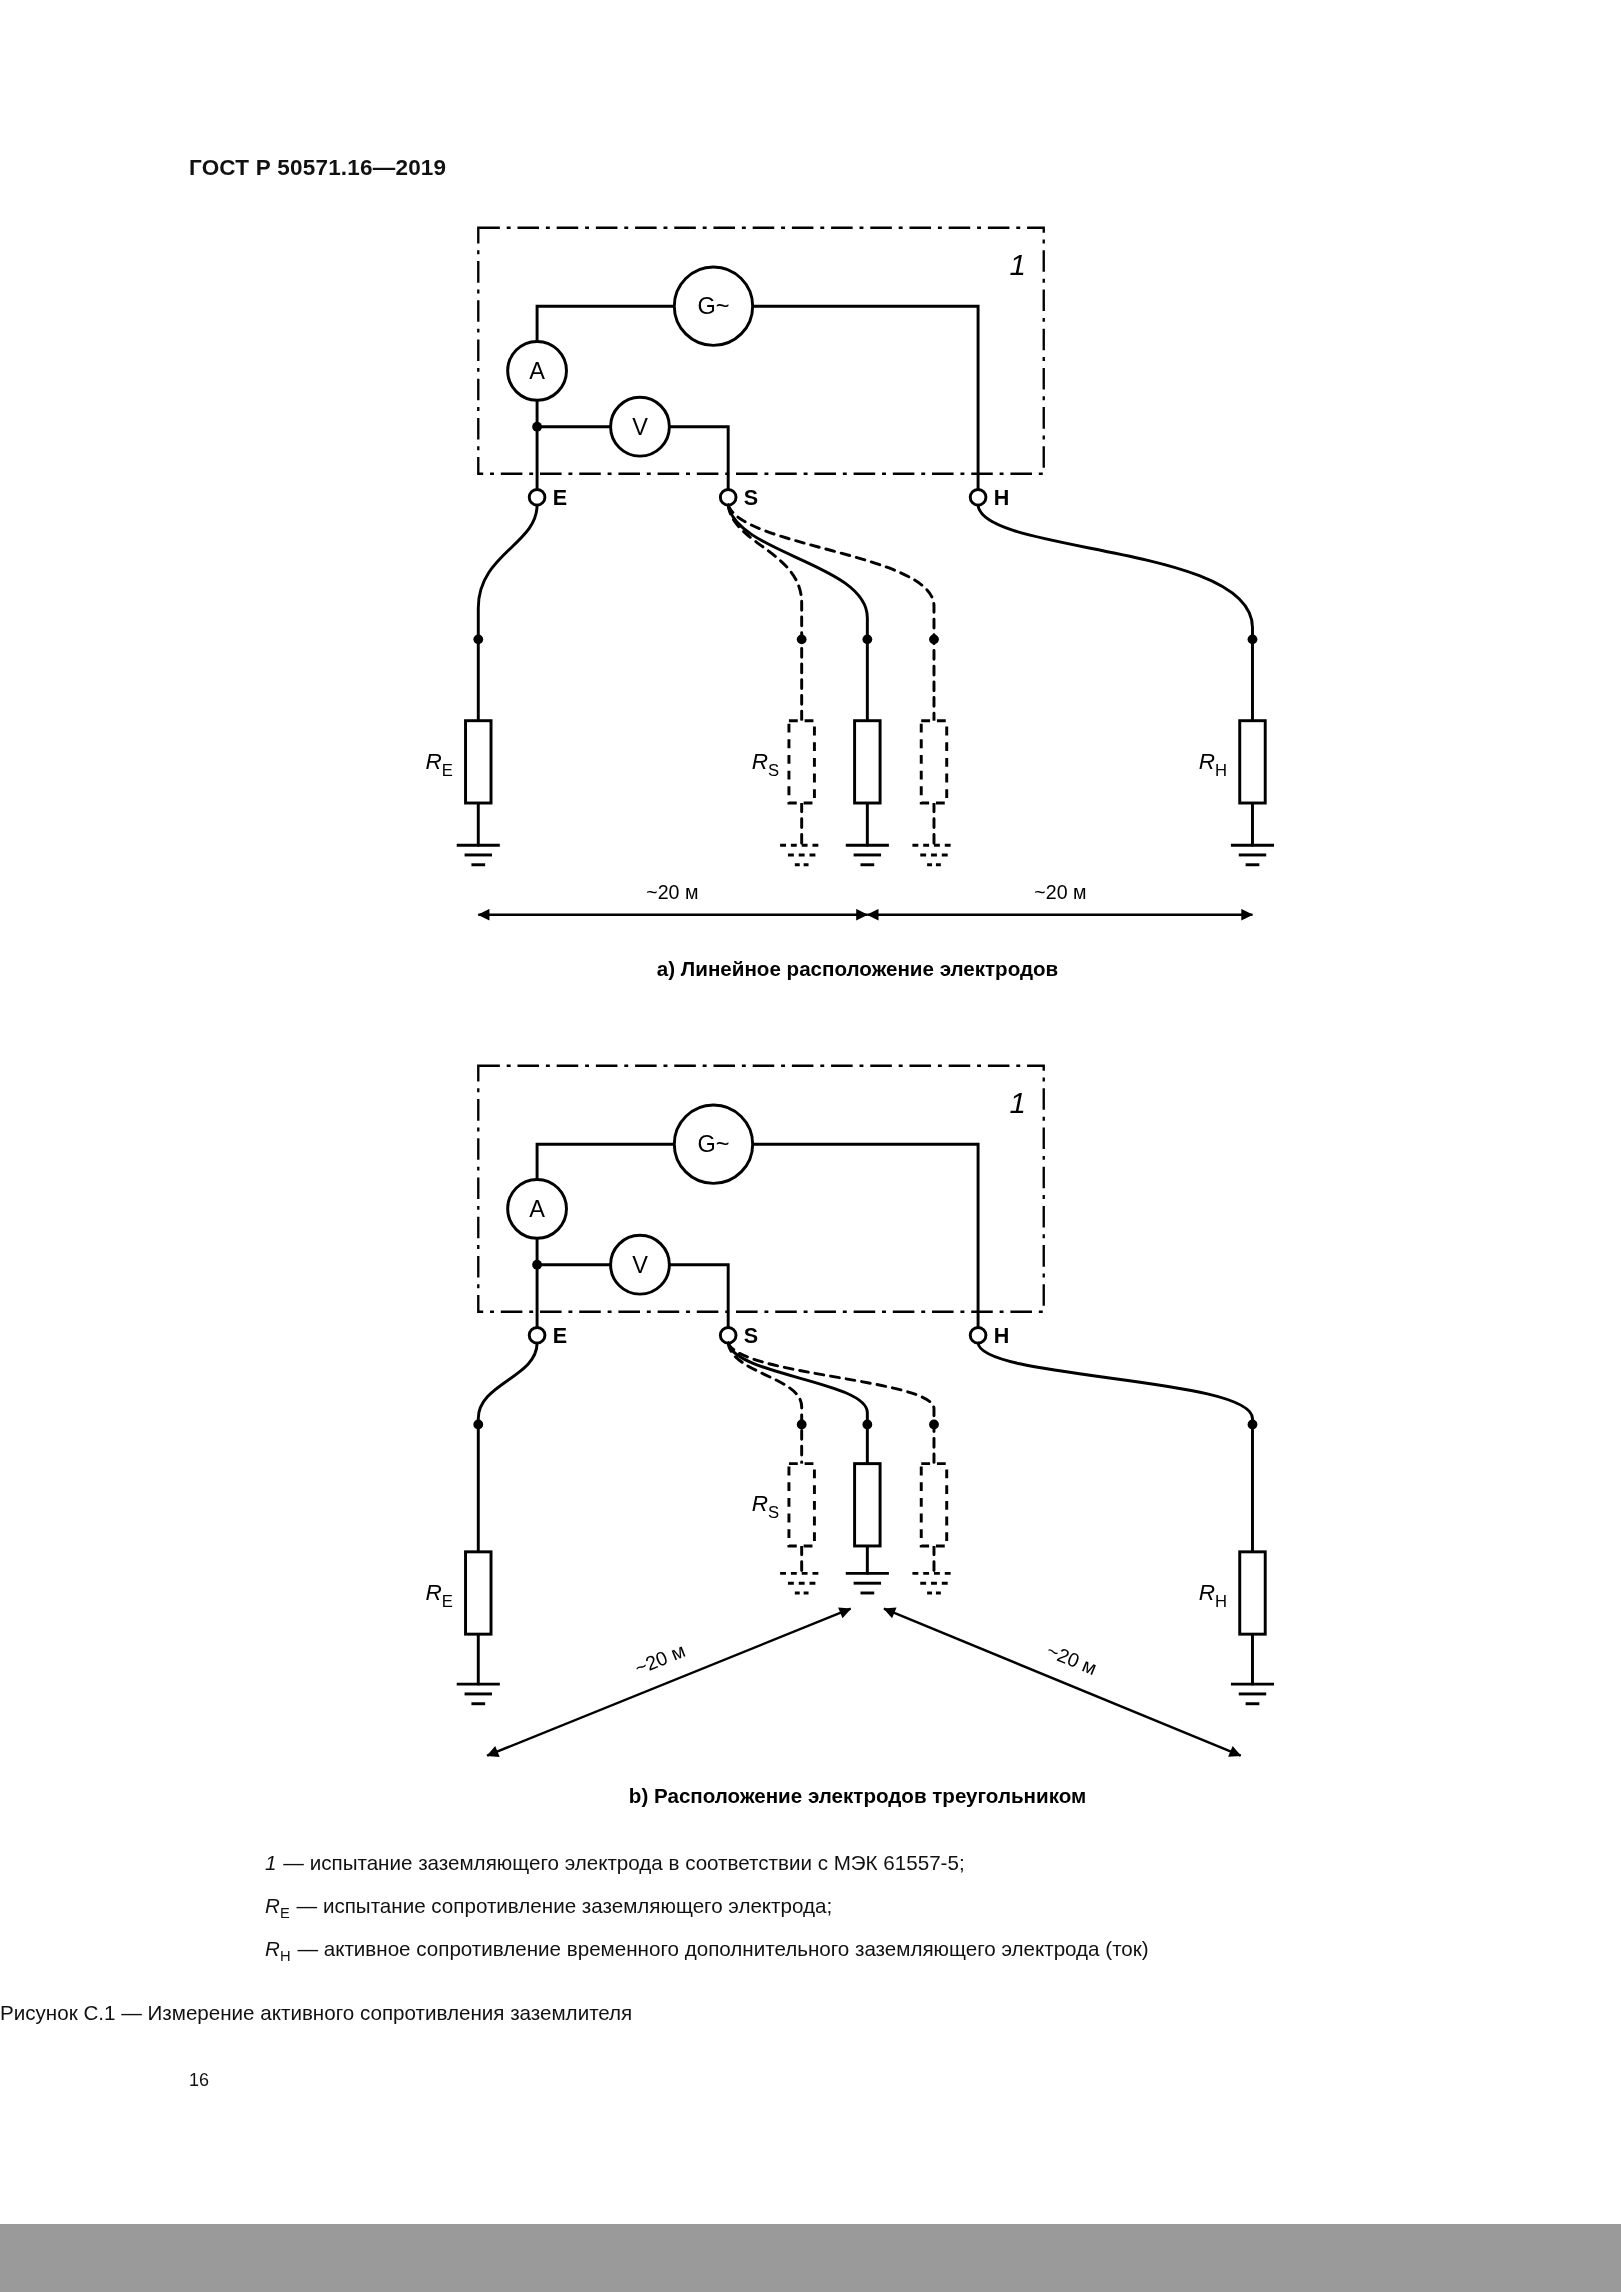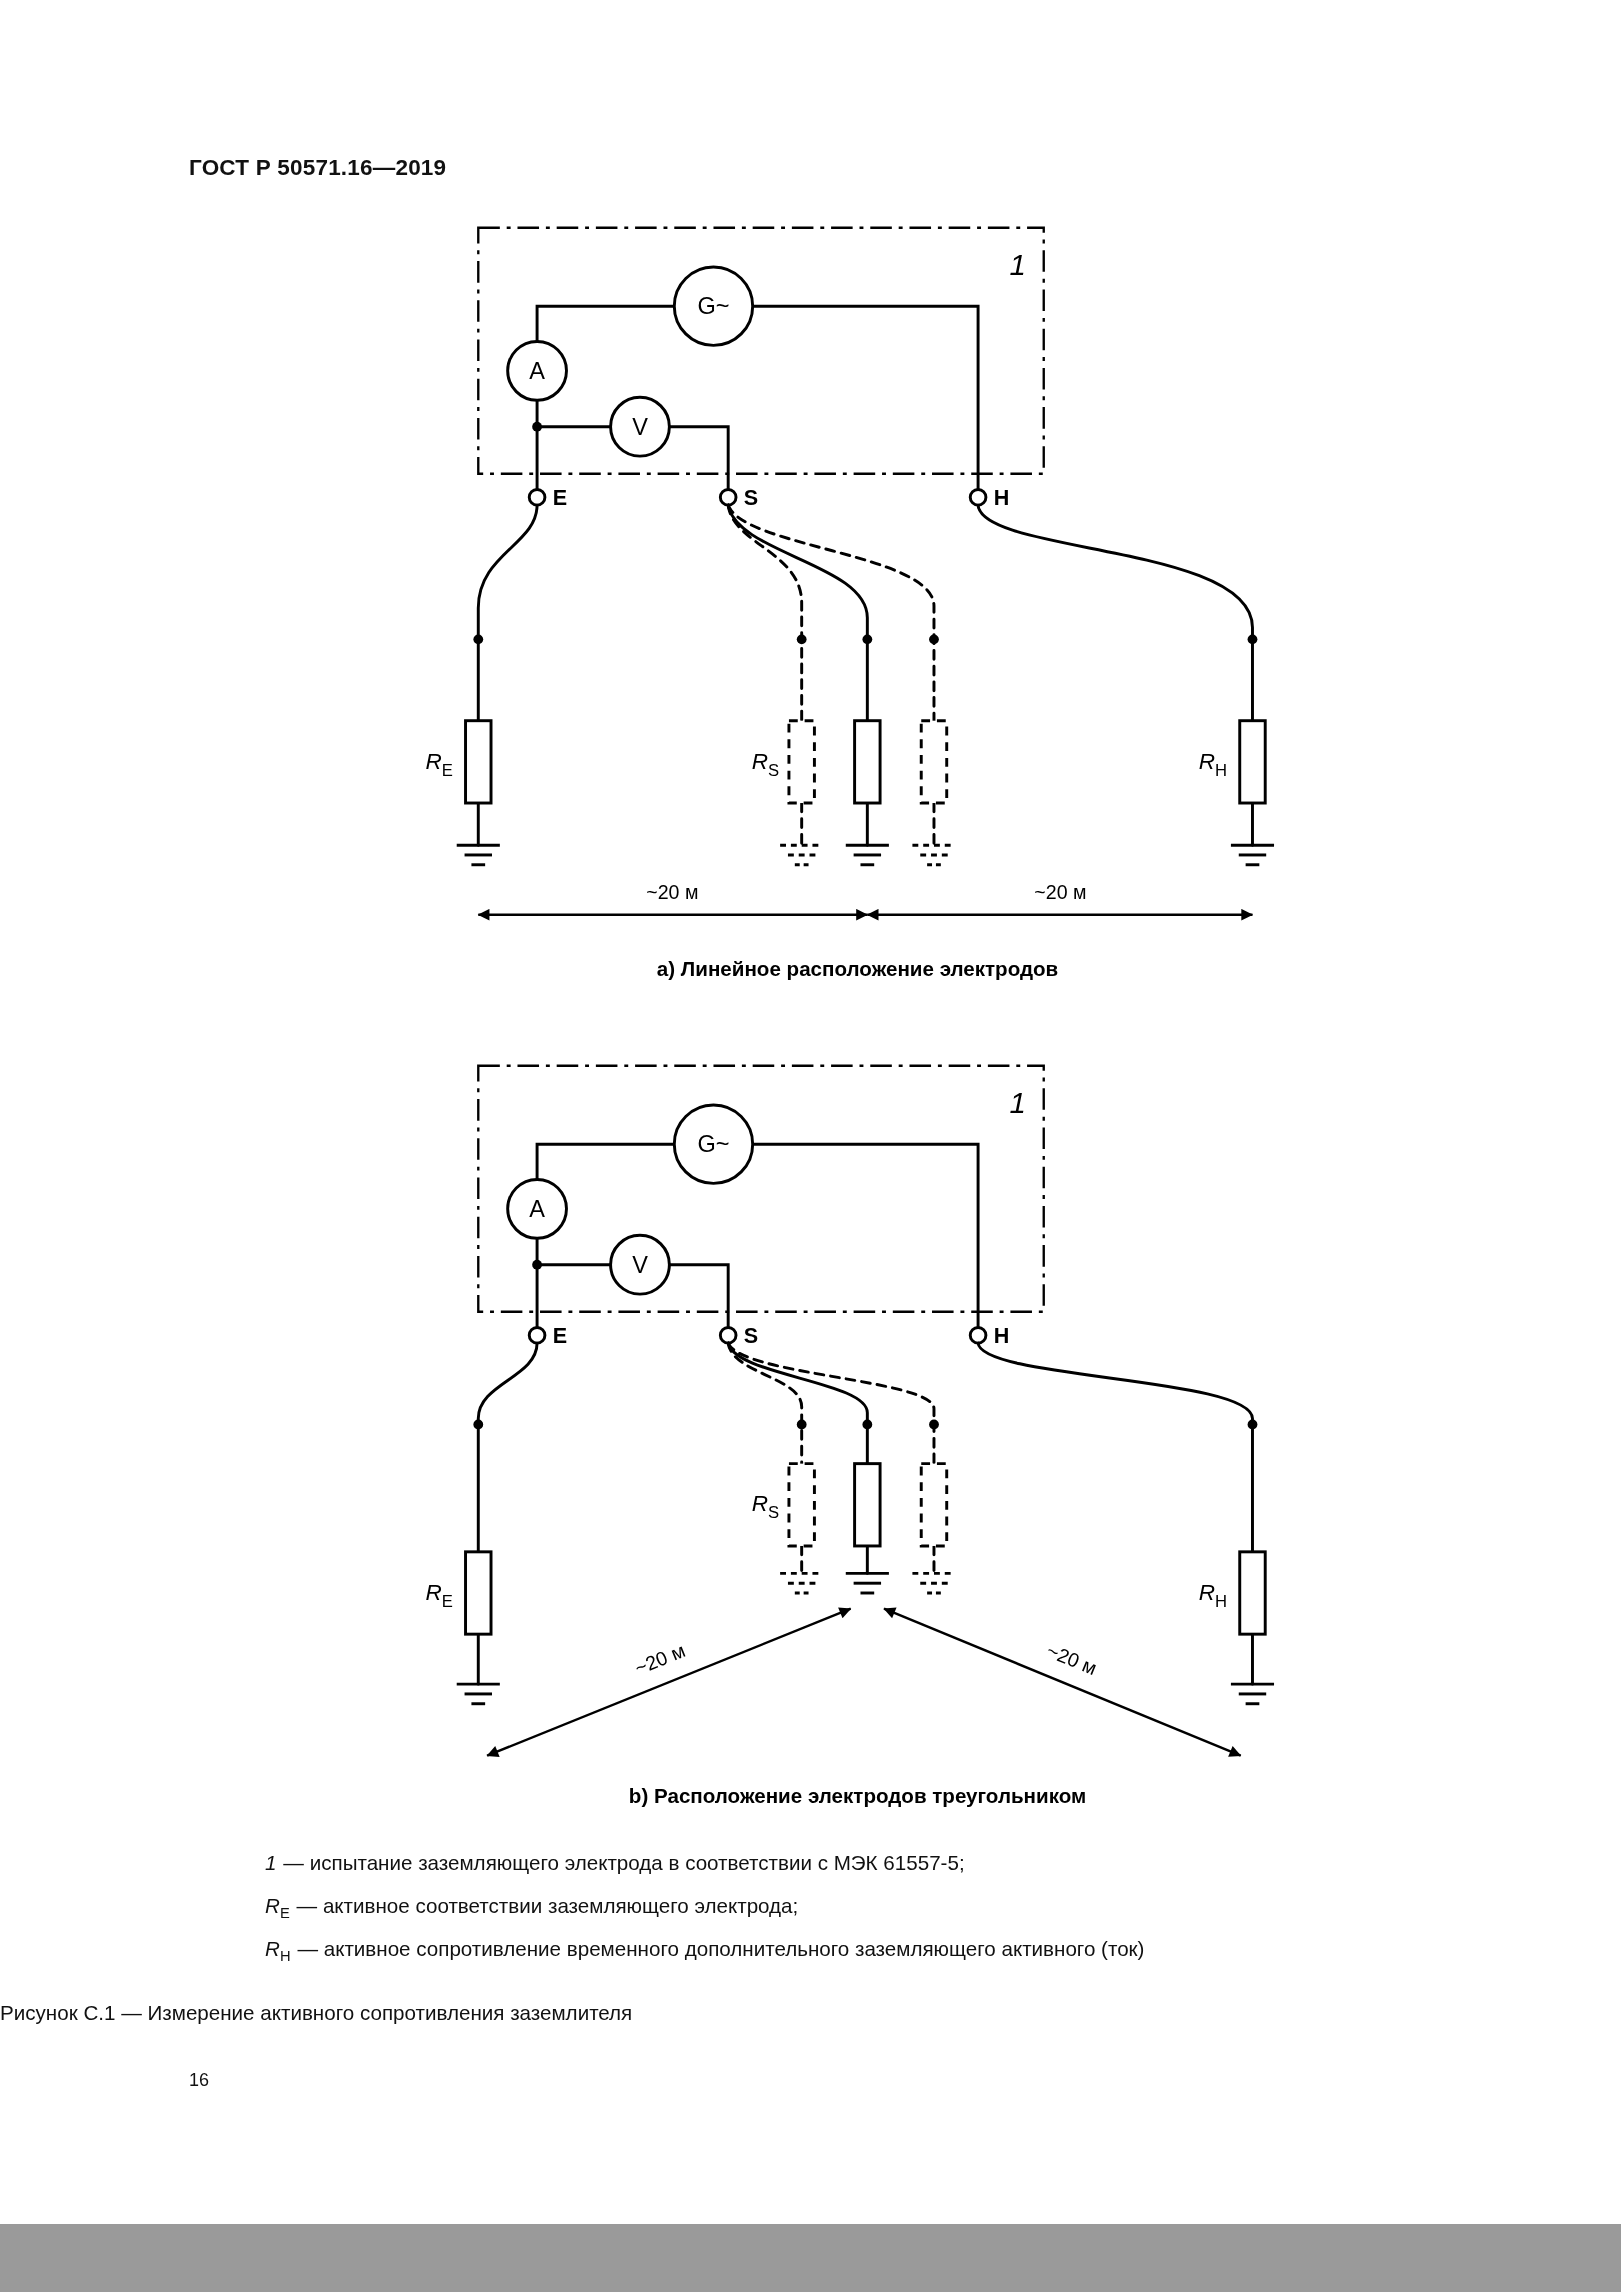--- a/index.html
+++ b/index.html
@@ -217,24 +217,24 @@
     <text class="dist-label" transform="translate(1091,624) rotate(22.5)">~20 м</text>
 
     <text class="cap" x="875" y="764">b) Расположение электродов треугольником</text>
   </svg>
 
   <div class="legend">
     <div class="legend-row">
       <span class="legend-key">1</span><sub></sub><span class="legend-text">— испытание заземляющего электрода в соответствии с МЭК 61557-5;</span>
     </div>
     <div class="legend-row">
-      <span class="legend-key">R</span><sub>E</sub><span class="legend-text">— активное соответствии заземляющего электрода;</span>
+      <span class="legend-key">R</span><sub>E</sub><span class="legend-text">— испытание сопротивление заземляющего электрода;</span>
     </div>
     <div class="legend-row">
-      <span class="legend-key">R</span><sub>H</sub><span class="legend-text">— активное сопротивление временного дополнительного заземляющего активного (ток)</span>
+      <span class="legend-key">R</span><sub>H</sub><span class="legend-text">— активное сопротивление временного дополнительного заземляющего электрода (ток)</span>
     </div>
   </div>
 
   <div class="fig-caption">Рисунок С.1 — Измерение активного сопротивления заземлителя</div>
 
   <div class="page-number">16</div>
 
 </div>
 
 

